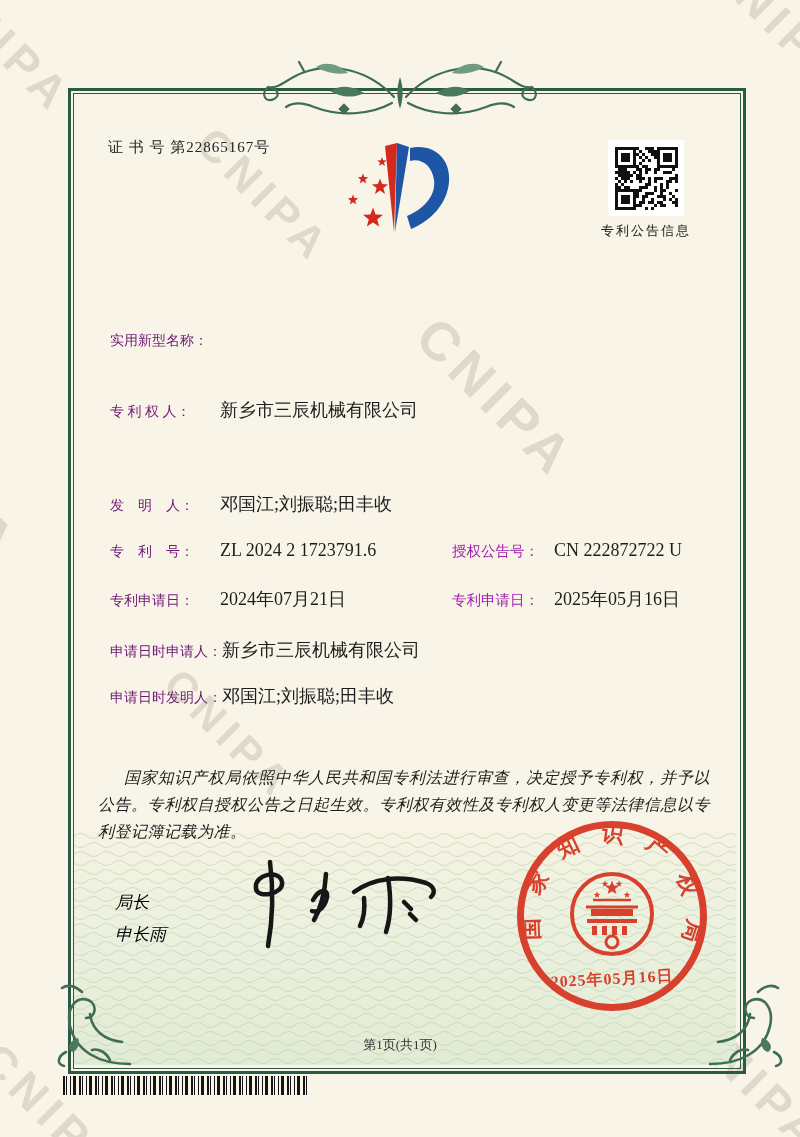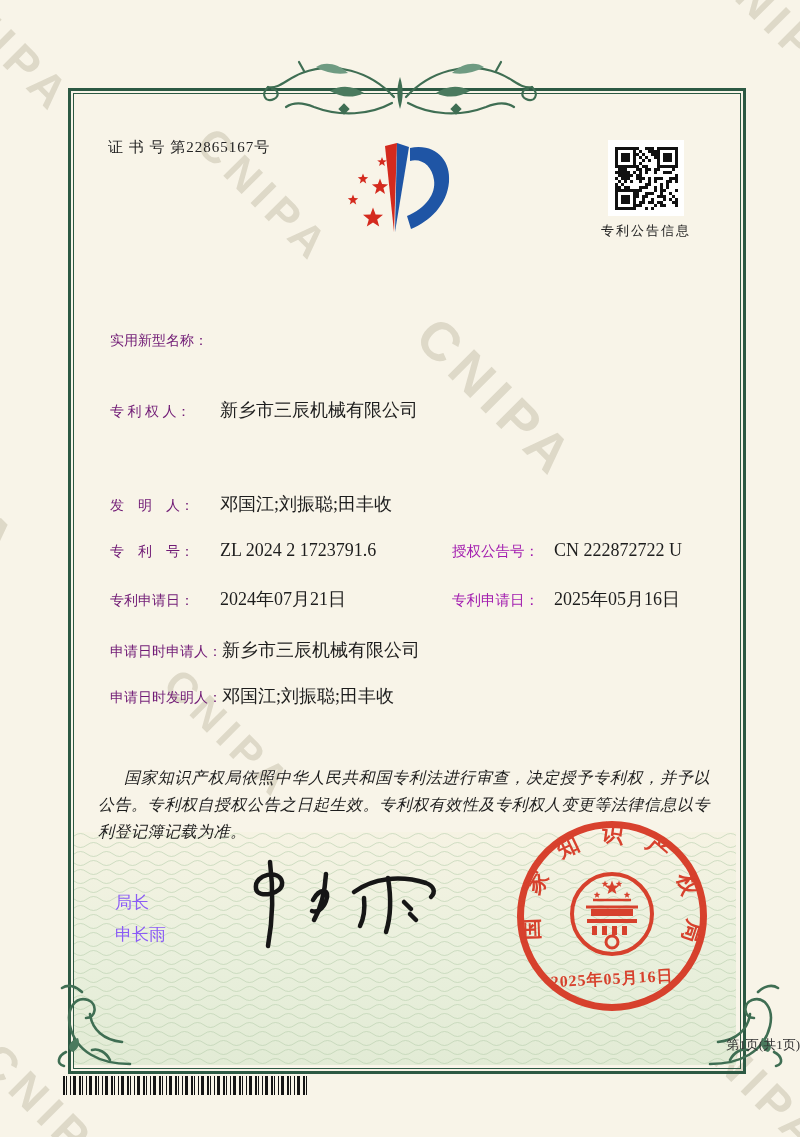--- a/index.html
+++ b/index.html
@@ -29,24 +29,24 @@
   .row{position:absolute;left:110px;display:flex;align-items:baseline;}
   .row2{position:absolute;left:452px;display:flex;align-items:baseline;}
   .lbl{font-size:14px;min-width:110px;white-space:pre;color:#701a75;}
   .lbl2{font-size:14.5px;min-width:102px;white-space:pre;color:#a21caf;}
   .val{font-size:18px;white-space:pre;color:#1d1d1d;}
   
   .statement{position:absolute;left:98px;top:764px;width:612px;font-size:16px;line-height:27px;
              font-style:italic;letter-spacing:.5px;text-align:justify;text-indent:26px;color:#1d1d1d;}
   
   .office{position:absolute;left:115px;font-family:"Liberation Sans",sans-serif;
-          font-size:17px;font-weight:500;color:#8b5cf6;}
+          font-size:17px;font-weight:500;color:#000000;font-style:italic;}
   .signature{position:absolute;left:228px;top:856px;}
   .seal{position:absolute;left:514px;top:818px;opacity:.93;}
-  .footer{position:absolute;left:0;top:1036px;width:100%;text-align:right;font-size:13px;color:#333;}
+  .footer{position:absolute;left:0;top:1036px;width:100%;text-align:center;font-size:13px;color:#333;}
   .barcode{position:absolute;left:63px;top:1076px;width:244px;height:19px;
     background-image:repeating-linear-gradient(90deg,
       #141414 0 2px,transparent 2px 3px,#141414 3px 4px,transparent 4px 7px,
       #141414 7px 8px,transparent 8px 10px,#141414 10px 13px,transparent 13px 16px);}
   .ornament,.flourish{position:absolute;}
   .flourish-r{transform:scaleX(-1);}
 </style>
 </head>
 <body>
 

